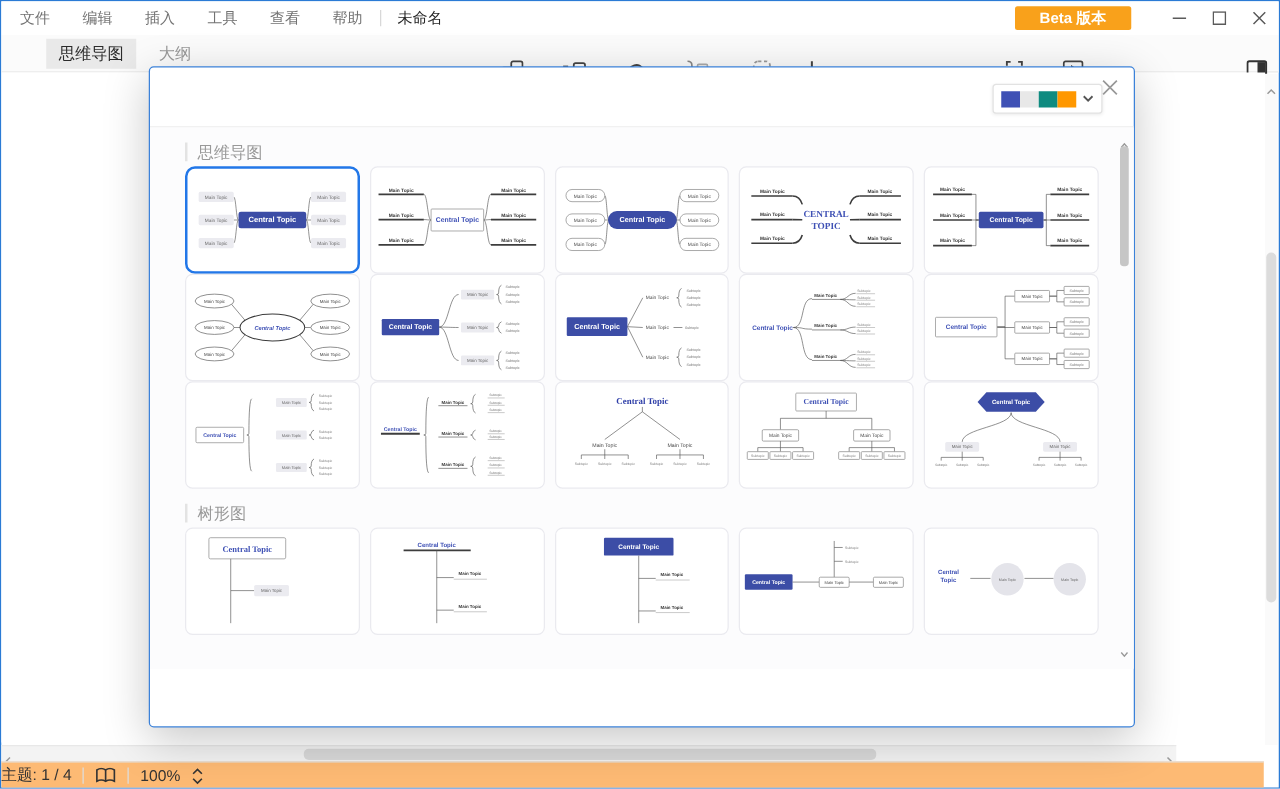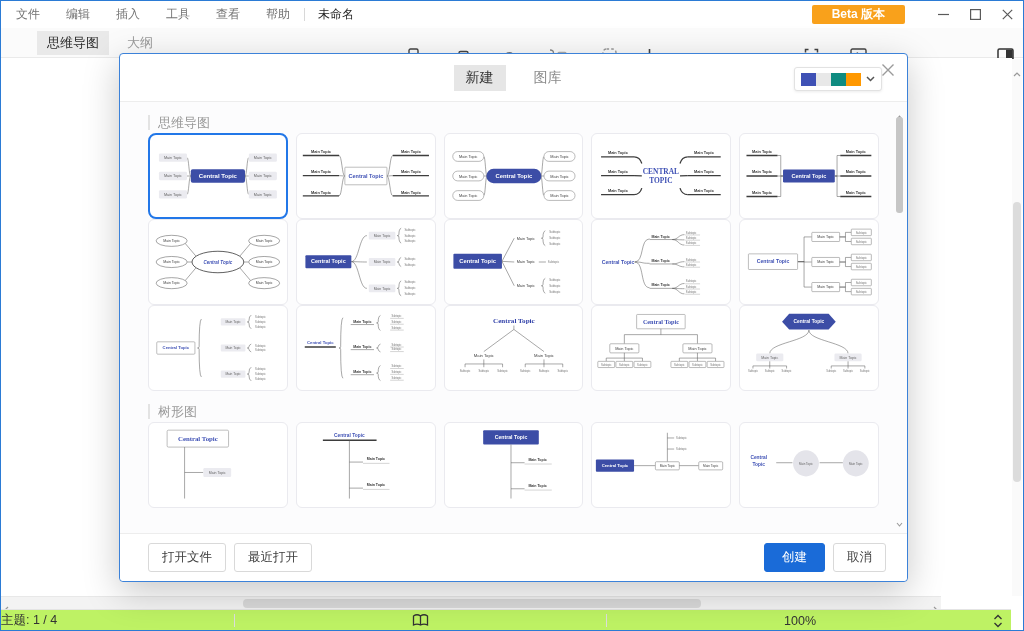--- a/index.html
+++ b/index.html
@@ -25,21 +25,21 @@
 
 
 .canvas{position:absolute;top:57px;left:0;right:11px;bottom:36px;background:#fff}
 .vscroll{position:absolute;top:58px;right:1px;width:10px;height:537px;background:#fafafa}
 .vscroll .up{position:absolute;top:4px;left:1px}
 .vscroll .thumb{position:absolute;top:143px;left:1px;width:8px;height:280px;background:#dcdcdc;border-radius:4px}
 .hscroll{position:absolute;left:0;top:595px;width:940px;height:13px;background:#f3f3f3;border-top:1px solid #e8e8e8}
 .hscroll .thumb{position:absolute;left:242px;top:2px;width:458px;height:9px;background:#d9d9d9;border-radius:4px}
 .hscroll .ar-l{position:absolute;left:3px;top:3px}
 .hscroll .ar-r{position:absolute;right:3px;top:3px}
-.statusbar{position:absolute;left:0;right:12px;top:608px;height:22px;border-top:1px solid #e4e4e4;background:#bef264;display:flex;align-items:center;justify-content:space-between;padding-right:8px;gap:9px}
+.statusbar{position:absolute;left:0;right:12px;top:608px;height:22px;border-top:1px solid #e4e4e4;background:#fdba74;display:flex;align-items:center;justify-content:flex-start;padding-right:8px;gap:9px}
 .sb-text{font-size:12.5px;color:#333}
 .sb-sep{width:1px;height:13px;background:#ddd}
 .sb-ic{display:flex;align-items:center}
 
 
 .dialog{position:absolute;left:118px;top:52px;width:789px;height:529px;background:#fff;border:1px solid #3c82d9;border-radius:4px;box-shadow:0 10px 36px rgba(0,0,0,.22);z-index:10}
 .dlg-header{position:relative;height:48px;border-bottom:1px solid #ededed;display:flex;align-items:center;justify-content:center}
 .dlg-tabs{display:flex;gap:16px}
 .dlg-tab{font-size:14px;color:#8a8a8a;padding:4px 12px}
 .dlg-tab.active{background:#e6e6e6;color:#333}
@@ -227,24 +227,20 @@
     <span class="sb-ic">
         <svg width="10" height="14" viewBox="0 0 10 14">
           <path d="M1.5 5 L5 1.5 L8.5 5" fill="none" stroke="#333" stroke-width="1.3"></path>
           <path d="M1.5 9 L5 12.5 L8.5 9" fill="none" stroke="#333" stroke-width="1.3"></path>
         </svg>
       </span>
   </div>
 
   <div class="dialog">
     <div class="dlg-header">
-      <div class="dlg-tabs">
-          <span class="dlg-tab active">新建</span>
-          <span class="dlg-tab">图库</span>
-        </div>
       <div class="theme-dd">
         <div class="swatches">
             <span class="swatch" style="background:#3f51b5"></span>
             <span class="swatch" style="background:#e8e8e8"></span>
             <span class="swatch" style="background:#0f8b80"></span>
             <span class="swatch" style="background:#ff9800"></span>
           </div>
         <span class="dd-chev"><svg width="9" height="6" viewBox="0 0 9 6">
               <path d="M1 1 L4.5 4.5 L8 1" fill="none" stroke="#555" stroke-width="1.5"></path>
             </svg></span>
@@ -754,22 +750,15 @@
       <div class="dlg-scroll">
         <span class="up"><svg width="7" height="5" viewBox="0 0 7 5">
               <path d="M1 4 L3.5 1 L6 4" fill="none" stroke="#999" stroke-width="1.1"></path>
             </svg></span>
         <div class="thumb"></div>
         <span class="down"><svg width="7" height="5" viewBox="0 0 7 5">
               <path d="M1 1 L3.5 4 L6 1" fill="none" stroke="#999" stroke-width="1.1"></path>
             </svg></span>
       </div>
     </div>
-    <div class="dlg-footer">
-      <button class="btn">打开文件</button>
-      <button class="btn">最近打开</button>
-      <div class="spacer"></div>
-      <button class="btn btn-primary">创建</button>
-      <button class="btn">取消</button>
-    </div>
   </div>
 
 </div>
 
 </body></html>

